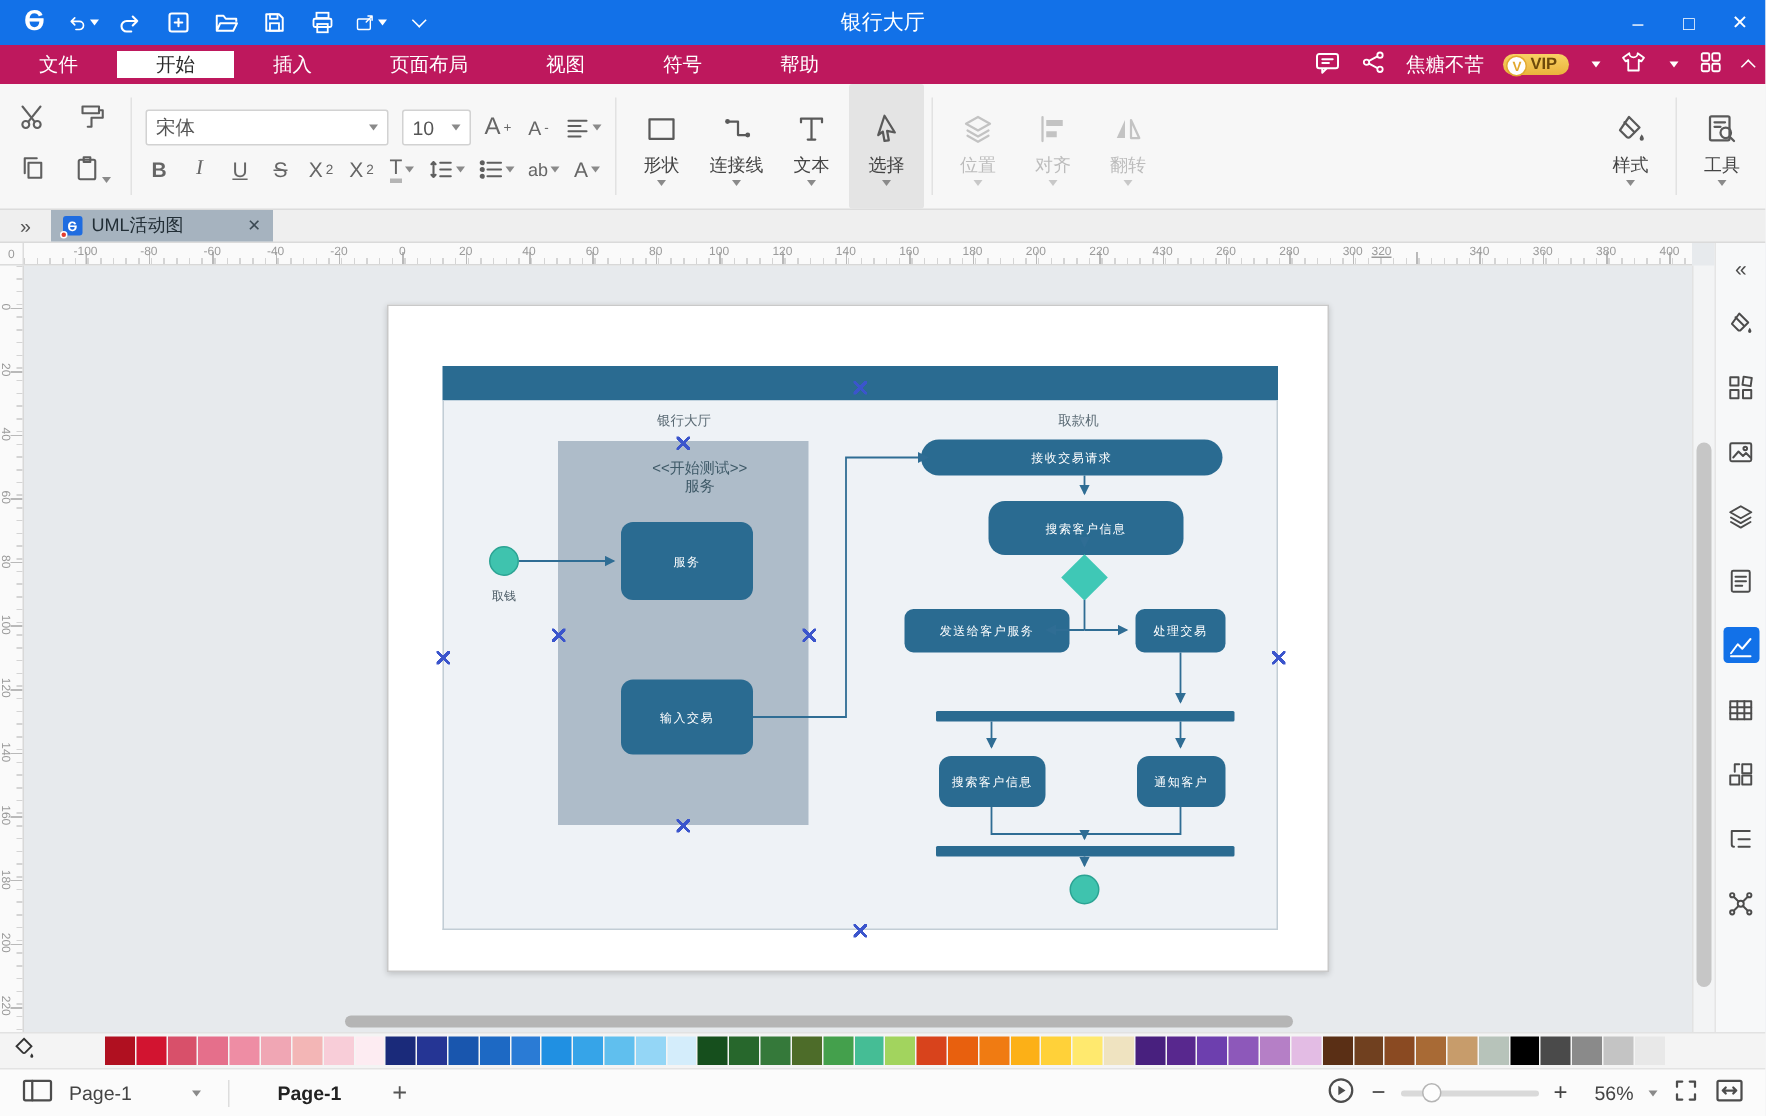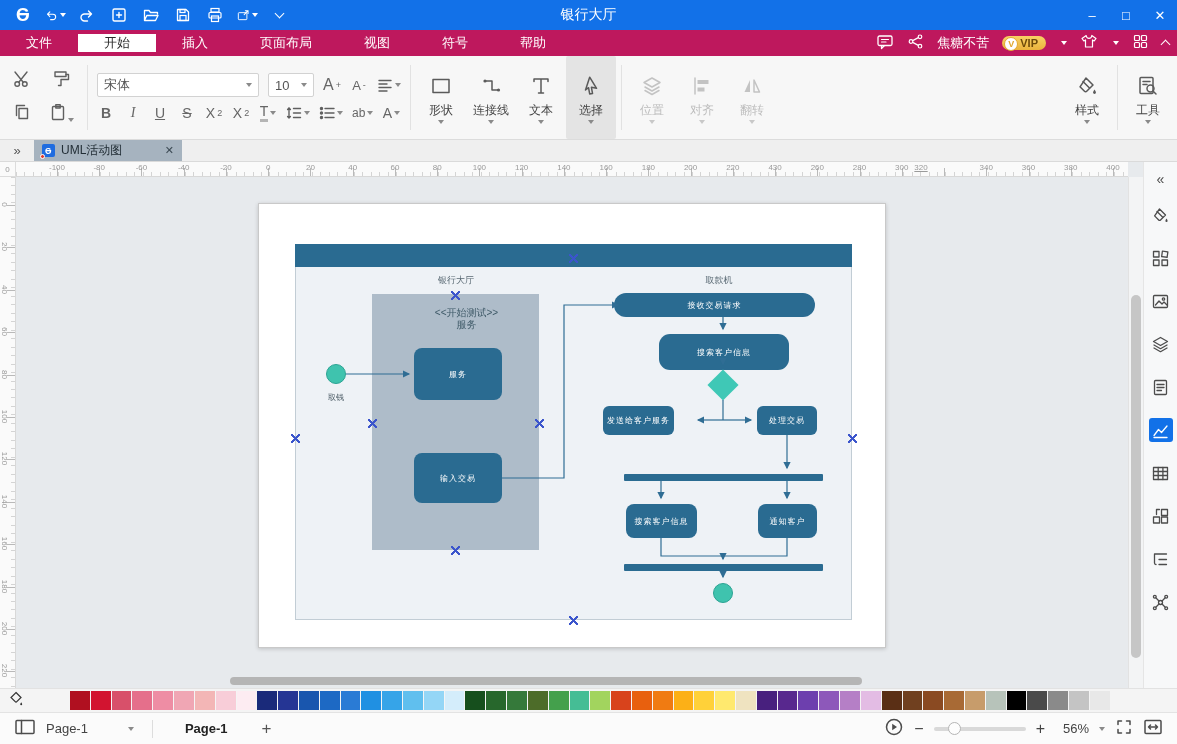--- a/index.html
+++ b/index.html
@@ -474,21 +474,21 @@
         </div>
 
         <div class="teal-circle" style="left:67px;top:160px"></div>
         <div class="start-label">取钱</div>
 
         <div class="node" style="left:155px;top:144px;width:88px;height:52px;border-radius:8px">服务</div>
         <div class="node" style="left:155px;top:249px;width:88px;height:50px;border-radius:8px">输入交易</div>
         <div class="node" style="left:355px;top:89px;width:201px;height:24px;border-radius:12px">接收交易请求</div>
         <div class="node" style="left:400px;top:130px;width:130px;height:36px;border-radius:11px">搜索客户信息</div>
         <div class="diamond"></div>
-        <div class="node" style="left:344px;top:202px;width:71px;height:29px;border-radius:6px">发送给客户服务</div>
+        <div class="node" style="left:344px;top:202px;width:110px;height:29px;border-radius:6px">发送给客户服务</div>
         <div class="node" style="left:498px;top:202px;width:60px;height:29px;border-radius:6px">处理交易</div>
         <div class="bar" style="top:270px"></div>
         <div class="node" style="left:367px;top:300px;width:71px;height:34px;border-radius:8px">搜索客户信息</div>
         <div class="node" style="left:499px;top:300px;width:59px;height:34px;border-radius:8px">通知客户</div>
         <div class="bar" style="top:360px"></div>
         <div class="teal-circle" style="left:454px;top:379px"></div>
 
         <svg class="connectors" width="628" height="445">
           <defs>
             <marker id="arw" markerWidth="7" markerHeight="7" refX="5" refY="3" orient="auto">

